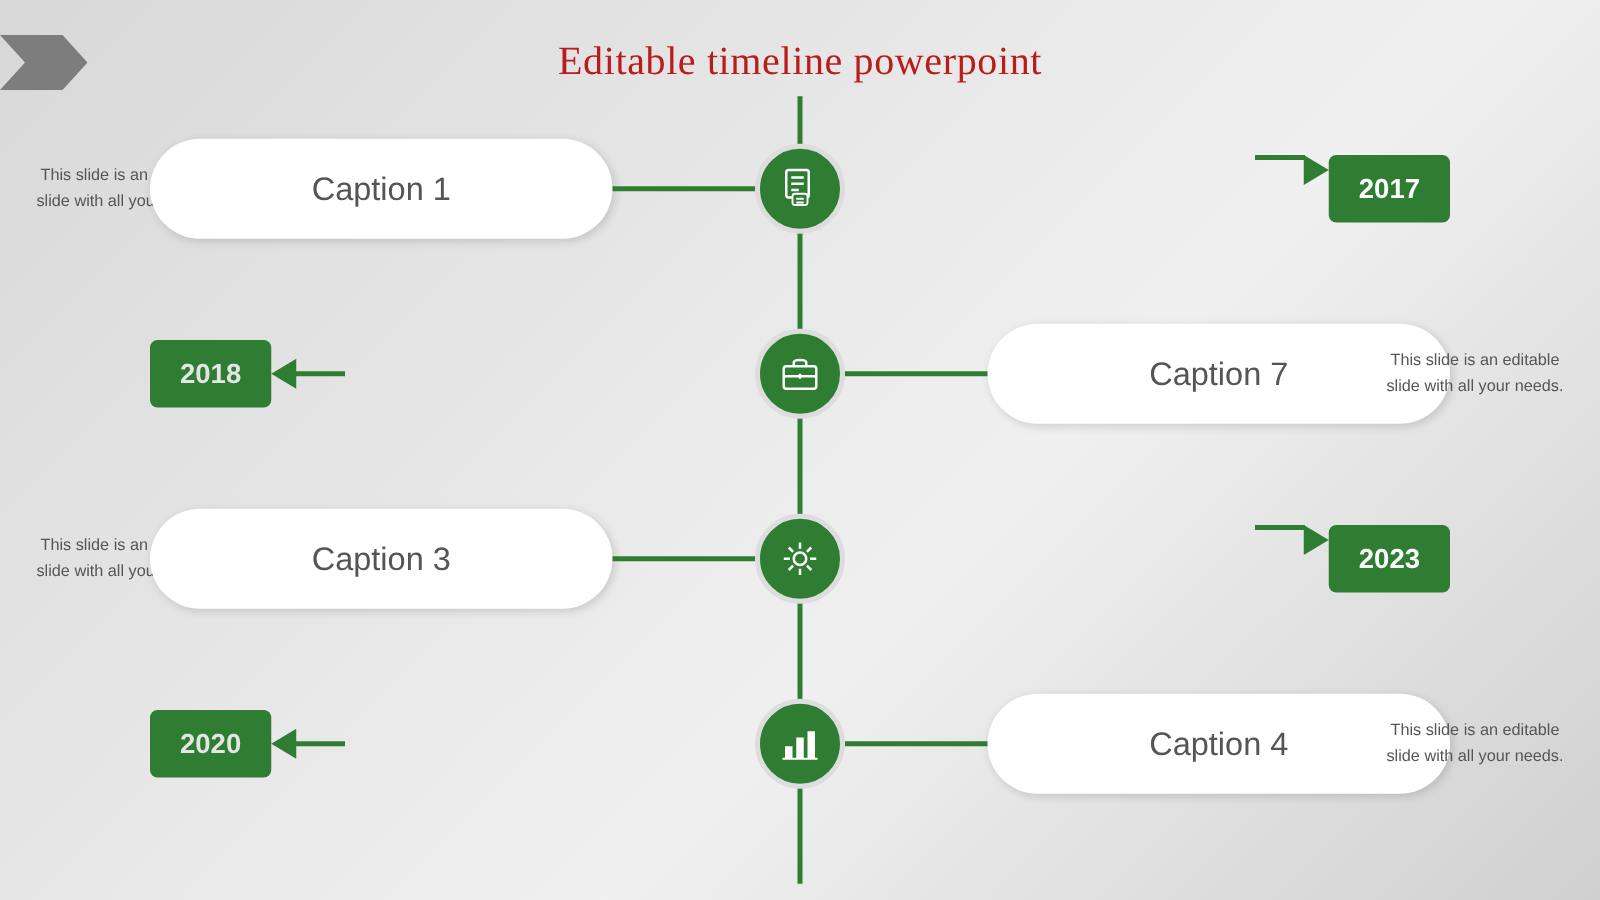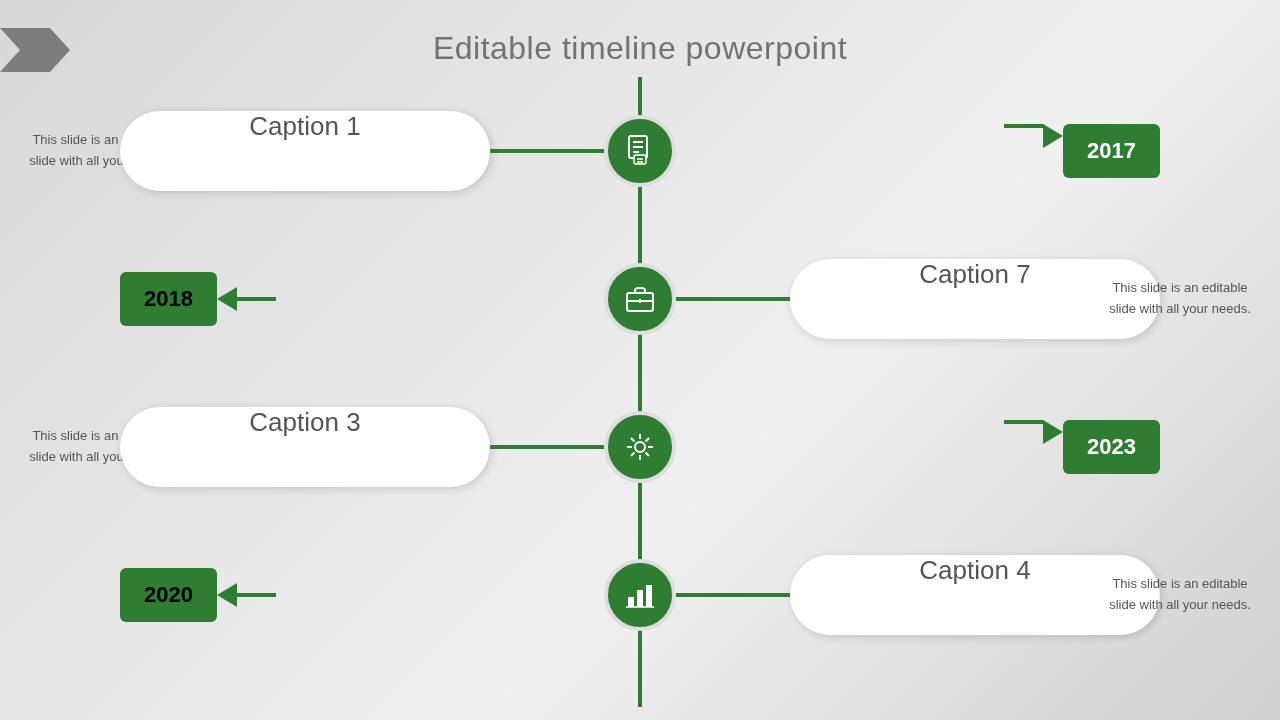--- a/index.html
+++ b/index.html
@@ -19,23 +19,24 @@
       top: 28px;
       left: 0;
       width: 70px;
       height: 44px;
     }
 
     .page-title {
       text-align: center;
       font-size: 32px;
       font-weight: 400;
-      color: #737373;
+      color: #b91c1c;
       padding-top: 30px;
       letter-spacing: 0.5px;
+      font-family: Liberation Serif, serif;
     }
 
     .timeline-container {
       position: relative;
       width: 100%;
       height: calc(100% - 90px);
       margin-top: 10px;
     }
 
     
@@ -60,21 +61,21 @@
       z-index: 1;
     }
 
     
     .caption-pill {
       position: absolute;
       height: 80px;
       border-radius: 40px;
       background: white;
       display: flex;
-      align-items: flex-start;
+      align-items: center;
       box-shadow: 2px 2px 8px rgba(0,0,0,0.15);
     }
 
     
     .row-odd .caption-pill {
       left: 120px;
       width: 370px;
       justify-content: center;
     }
 
@@ -150,21 +151,21 @@
     
     .year-arrow-left {
       position: absolute;
       left: 120px;
       display: flex;
       align-items: center;
     }
 
     .year-badge-left {
       background: #2e7d32;
-      color: #000000;
+      color: #e5e5e5;
       font-size: 22px;
       font-weight: 700;
       padding: 14px 24px;
       border-radius: 6px;
     }
 
     .arrow-left-connector {
       width: 40px;
       height: 4px;
       background: #2e7d32;

